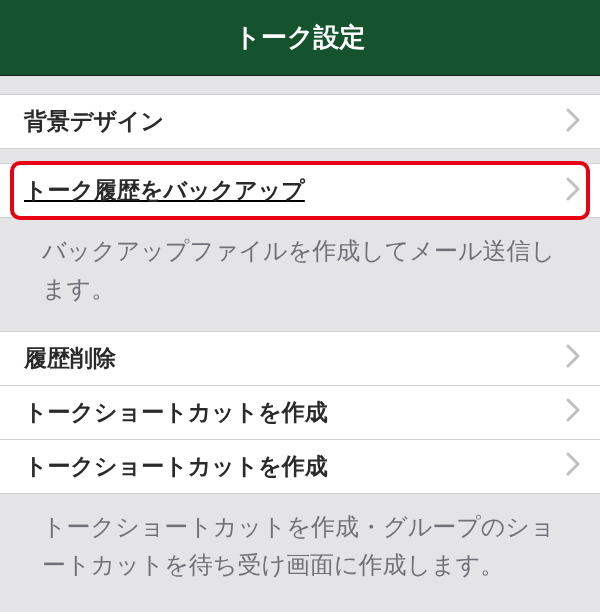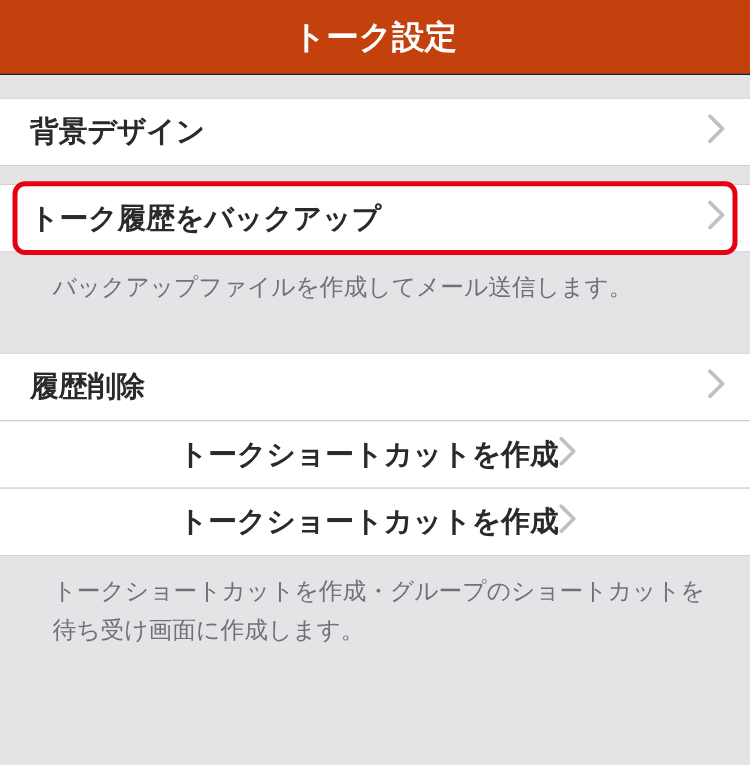--- a/index.html
+++ b/index.html
@@ -8,22 +8,22 @@
       box-sizing: border-box;
     }
     body {
       width: 600px;
       height: 612px;
       background-color: #e4e4e6;
       font-family: -apple-system, BlinkMacSystemFont, "Hiragino Sans", "Hiragino Kaku Gothic ProN", sans-serif;
       overflow: hidden;
     }
     .header {
-      background-color: #c2410c;
-      height: 60px;
+      background-color: #14532d;
+      height: 76px;
       display: flex;
       align-items: center;
       justify-content: center;
       border-bottom: 1px solid #1a2028;
     }
     .header-title {
       color: #ffffff;
       font-size: 26px;
       font-weight: bold;
     }
@@ -36,53 +36,53 @@
       border-bottom: 1px solid #d0d0d0;
       height: 55px;
       display: flex;
       align-items: center;
       justify-content: space-between;
       padding: 0 20px 0 24px;
       cursor: pointer;
     }
     .list-item + .list-item {
       margin-top: -1px;
-      justify-content: center;
     }
     .list-item-label {
       color: #2a2a2a;
       font-size: 23px;
       font-weight: 600;
     }
     .chevron {
       color: #c0c0c0;
       flex-shrink: 0;
     }
     .highlighted-wrapper {
       position: relative;
       margin-top: 14px;
+      text-decoration: underline;
     }
     .highlight-border {
       position: absolute;
       top: -2px;
       left: 10px;
       right: 10px;
       bottom: -2px;
       border: 4px solid #e60012;
       border-radius: 10px;
       pointer-events: none;
     }
     .helper-text {
       color: #707078;
-      font-size: 19px;
+      font-size: 24px;
       padding: 14px 24px 0 42px;
       line-height: 1.6;
     }
     .section-gap {
-      margin-top: 36px;
+      margin-top: 22px;
     }
     .item-gap {
       margin-top: 14px;
     }
   </style>
 </head>
 <body>
 
 <div class="header">
   <div class="header-title">トーク設定</div>

